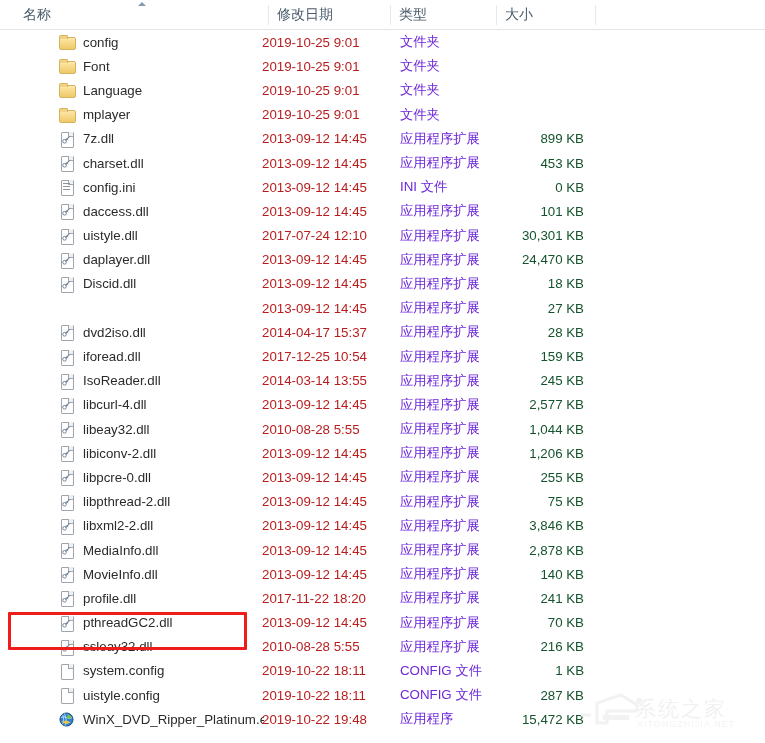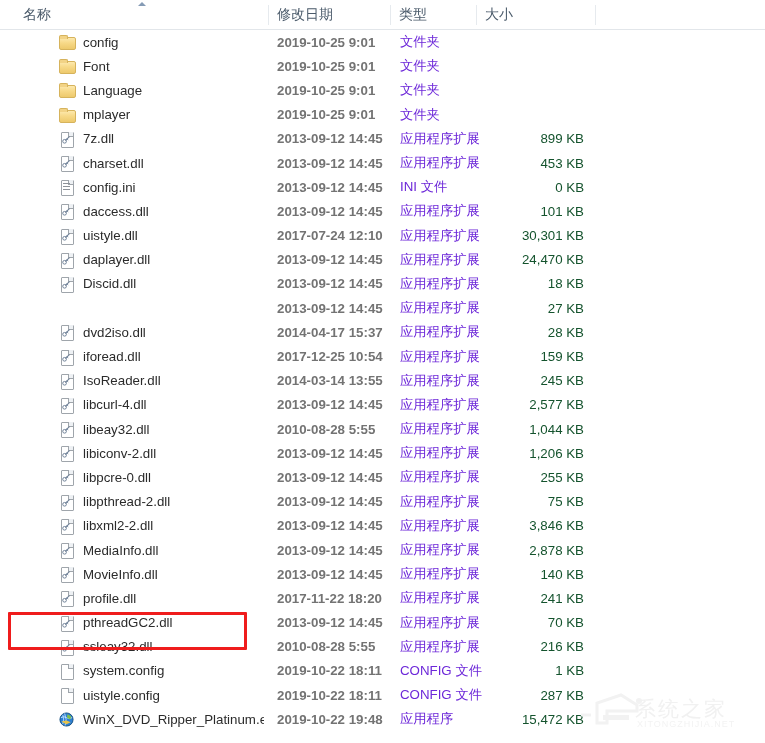--- a/index.html
+++ b/index.html
@@ -64,21 +64,21 @@
     top: 0;
     height: 24.2px;
     display: flex;
     align-items: center;
     font-size: 13.3px;
     color: #2b2b2b;
     white-space: nowrap;
     overflow: hidden;
   }
   .c-name { left: 14px; width: 250px; padding-left: 45px; }
-  .c-date { left: 277px; width: 120px; color: #737373; font-weight: bold; }
+  .c-date { left: 262px; width: 120px; color: #b91c1c; }
   .c-type { left: 400px; width: 110px; color: #6d28d9; }
   .c-size { left: 490px; width: 94px; justify-content: flex-end; color: #14532d; }
   .name-text { margin-left: 8px; }
 
   
   .icn {
     position: relative;
     width: 16px; height: 16px;
     flex: 0 0 16px;
     display: inline-block;
@@ -189,21 +189,21 @@
     <div class="hcell" style="left:268px;width:122px;">
       <span class="sep"></span>
       <span>修改日期</span>
     </div>
 
     <div class="hcell" style="left:390px;width:110px;">
       <span class="sep"></span>
       <span>类型</span>
     </div>
 
-    <div class="hcell" style="left:476px;width:95px;">
+    <div class="hcell" style="left:496px;width:95px;">
       <span class="sep"></span>
       <span>大小</span>
     </div>
 
     <div class="hcell" style="left:595px;width:60px;">
       <span class="sep"></span>
     </div>
   </div>
 
   <div class="rows" id="rows">

